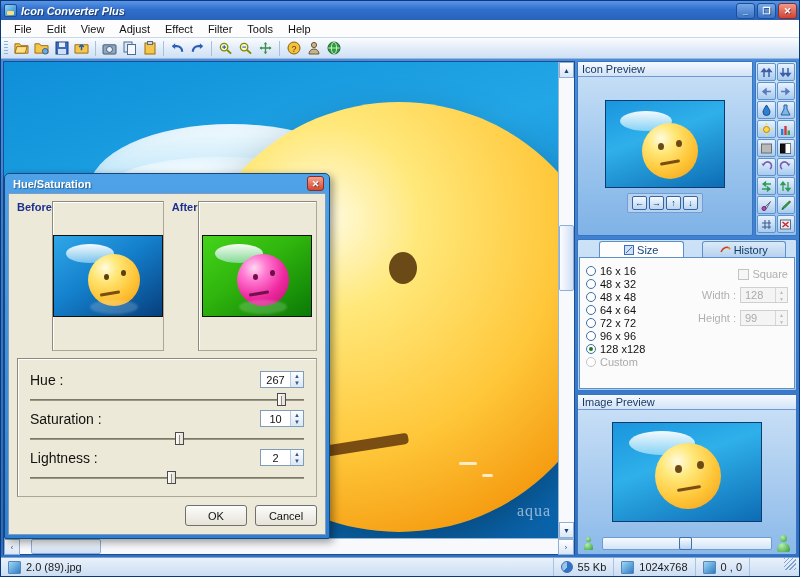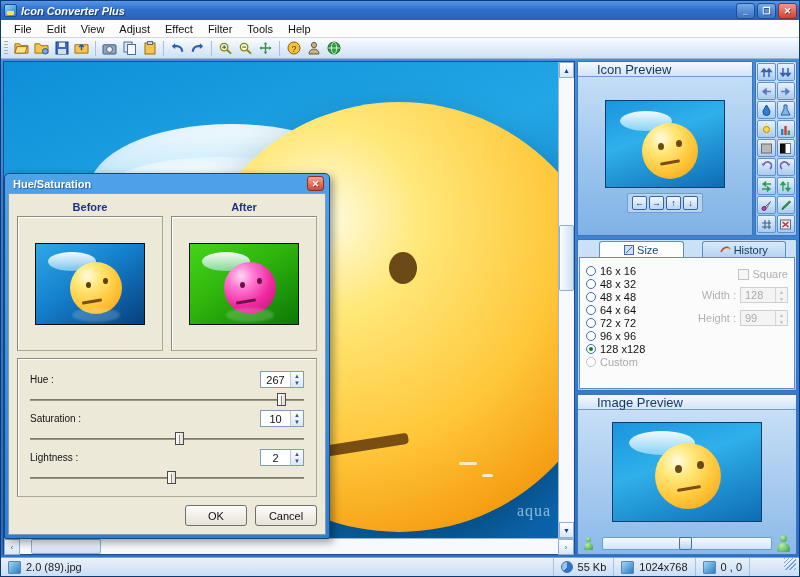--- a/index.html
+++ b/index.html
@@ -104,22 +104,22 @@
   
   .rightcol{width:220px;flex:0 0 220px;display:flex;flex-direction:column;gap:3px;}
   .rtop{display:flex;gap:2px;height:175px;flex:0 0 175px;}
   .panel{
     background:linear-gradient(180deg,#cde2f7 0%,#9dc6ee 55%,#7fb2e6 100%);
     border:1px solid #3a76bd;border-radius:2px;display:flex;flex-direction:column;
   }
   .panel-hd{
     height:15px;flex:0 0 15px;
     background:linear-gradient(180deg,#f5f9ff,#d3e3f7);
-    border-bottom:1px solid #6d9bd2;font-size:13px;color:#12365f;
-    display:flex;align-items:center;padding-left:19px;
+    border-bottom:1px solid #6d9bd2;font-size:11px;color:#12365f;
+    display:flex;align-items:center;padding-left:4px;
   }
   .panel-body{flex:1;display:flex;flex-direction:column;align-items:center;
     justify-content:center;gap:5px;min-height:0;padding:4px;}
   .thumb{border:1px solid #0d3c70;background:
     linear-gradient(160deg,#1a95de 0%,#2fb0ea 40%,#0d6cb4 100%);position:relative;overflow:hidden;}
   .thumb .f{position:absolute;border-radius:50%;
     background:radial-gradient(circle at 34% 28%,#fffbe0 0%,#ffe87a 25%,#ffc73a 58%,#ef9b14 100%);}
   .thumb .e{position:absolute;border-radius:50%;background:#6b4a18;}
   .thumb .m{position:absolute;background:#7a4d12;border-radius:2px;transform:rotate(-10deg);}
   .thumb .c{position:absolute;background:linear-gradient(180deg,rgba(255,255,255,.95),rgba(195,238,255,.6));
@@ -205,21 +205,21 @@
   .dlg-title{height:19px;flex:0 0 19px;display:flex;align-items:center;
     color:#fff;font-weight:bold;font-size:11px;padding:0 2px 0 5px;
     text-shadow:1px 1px 1px rgba(0,0,0,.4);}
   .dlg-title .t{flex:1;}
   .dlg-close{width:17px;height:15px;border:1px solid #8e2c1e;border-radius:3px;
     background:linear-gradient(180deg,#f5a294,#d2492f);color:#fff;font-size:9px;font-weight:bold;
     display:flex;align-items:center;justify-content:center;}
   .dlg-body{flex:1;background:#ece9d8;border:1px solid #7d9cc0;
     display:flex;flex-direction:column;padding:7px 8px 8px 8px;gap:7px;min-height:0;}
   .ba-row{display:flex;gap:8px;flex:0 0 150px;}
-  .ba-col{flex:1;display:flex;flex-direction:column;}
+  .ba-col{flex:1;display:flex;flex-direction:row;}
   .ba-label{text-align:center;font-weight:bold;color:#1d2f8f;font-size:11px;margin-bottom:3px;}
   .ba-frame{flex:1;border:1px solid #aaa797;border-top-color:#8d8a7c;border-left-color:#8d8a7c;
     background:#ece9d8;display:flex;align-items:center;justify-content:center;
     box-shadow:inset 1px 1px 0 #fff;}
   .ba-img{width:110px;height:82px;border:1px solid #111;position:relative;overflow:hidden;}
   .ba-img.before{background:linear-gradient(145deg,#2fa7e8 0%,#1480cc 45%,#073f7e 100%);}
   .ba-img.after{background:linear-gradient(145deg,#44d419 0%,#2fb40d 45%,#0a7a06 100%);}
   .ba-img .f{position:absolute;left:34px;top:18px;width:52px;height:52px;border-radius:50%;}
   .ba-img.before .f{background:radial-gradient(circle at 33% 27%,#fffbe0 0%,#ffe87a 24%,#ffc73a 58%,#ef9b14 100%);}
   .ba-img.after .f{background:radial-gradient(circle at 33% 27%,#ffd9f2 0%,#ff7ad2 24%,#ef2aa0 58%,#b5116f 100%);}
@@ -230,21 +230,21 @@
   .ba-img.after .m{background:#70134a;}
   .ba-img .c{position:absolute;left:12px;top:8px;width:48px;height:19px;border-radius:50%;
     background:linear-gradient(180deg,rgba(255,255,255,.95),rgba(195,238,255,.55));}
   .ba-img .refl{position:absolute;left:36px;bottom:2px;width:48px;height:14px;border-radius:50%;
     background:rgba(255,255,255,.18);filter:blur(1px);}
   .sl-group{flex:1;border:1px solid #aaa797;border-top-color:#8d8a7c;border-left-color:#8d8a7c;
     box-shadow:inset 1px 1px 0 #fff;padding:10px 12px;display:flex;flex-direction:column;
     justify-content:space-around;min-height:0;}
   .sl-unit{display:flex;flex-direction:column;gap:5px;}
   .sl-head{display:flex;align-items:center;}
-  .sl-head .lab{flex:1;font-size:10px;color:#111;}
+  .sl-head .lab{flex:1;font-size:14px;color:#111;}
   .numbox{display:flex;height:17px;width:44px;border:1px solid #7f9db9;background:#fff;}
   .numbox .v{flex:1;display:flex;align-items:center;justify-content:center;font-size:11px;color:#111;}
   .numbox .ar{width:13px;border-left:1px solid #b8cade;display:flex;flex-direction:column;
     background:linear-gradient(180deg,#fdfefe,#dbe7f3);}
   .numbox .ar i{flex:1;display:flex;align-items:center;justify-content:center;
     font-size:6px;color:#33568a;font-style:normal;line-height:1;}
   .track{position:relative;height:13px;}
   .track .line{position:absolute;left:0;right:0;top:6px;height:2px;
     background:#9a9483;border-top:1px solid #7e7868;}
   .track .knob{position:absolute;top:0;width:9px;height:13px;

